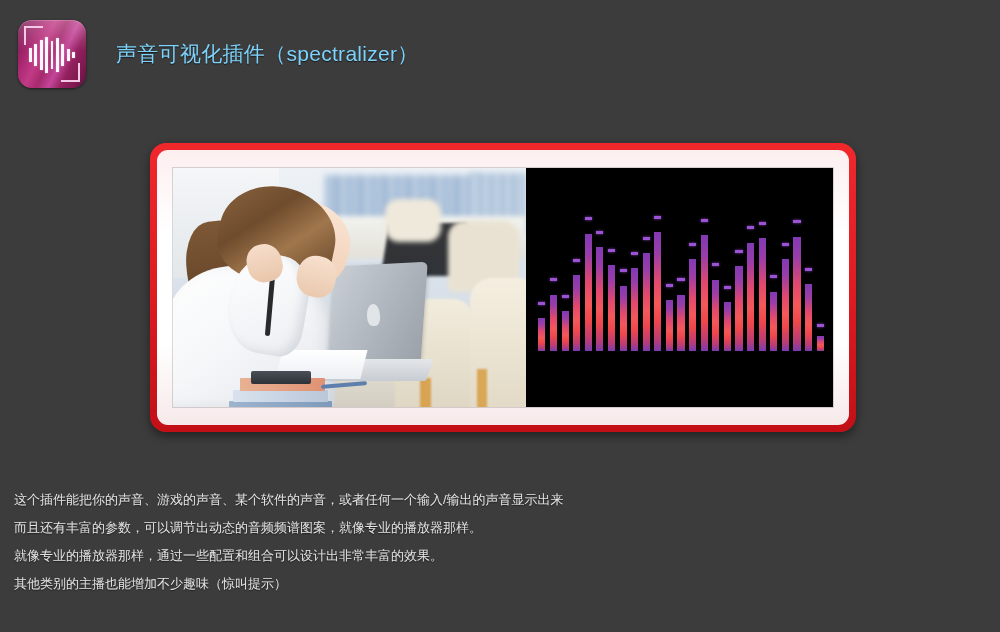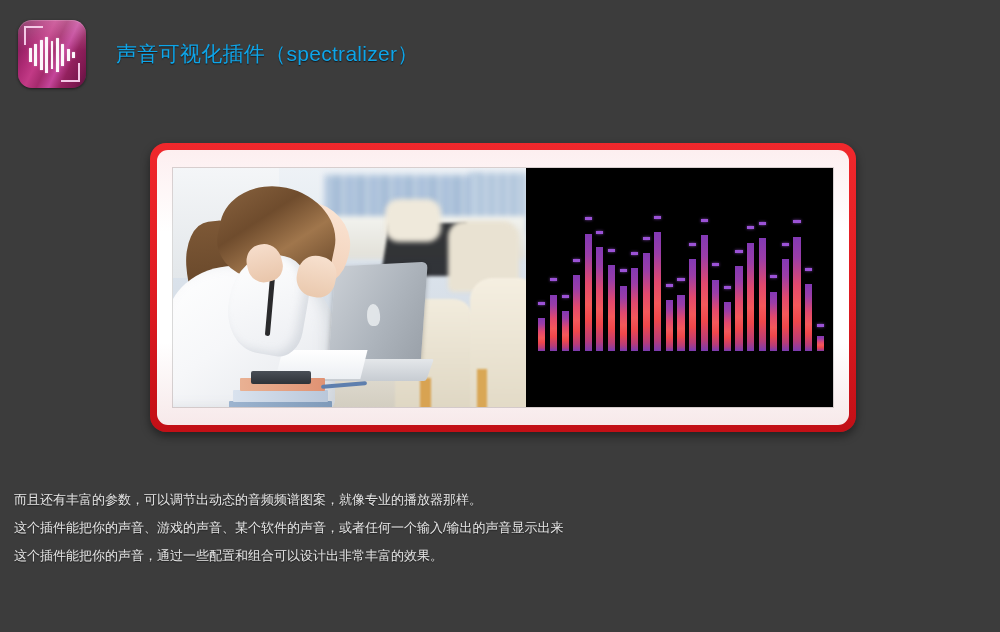--- a/index.html
+++ b/index.html
@@ -70,21 +70,21 @@
   .corner {
     position: absolute;
     width: 17px; height: 17px;
     z-index: 3;
   }
   .corner.tl { left: 6px; top: 6px;  border-left: 2.5px solid #f3c9e6; border-top: 2.5px solid #f3c9e6; }
   .corner.br { right: 6px; bottom: 6px; border-right: 2.5px solid #f3c9e6; border-bottom: 2.5px solid #f3c9e6; }
 
   #app-title {
     margin-left: 30px;
-    color: #0ea5e9;
+    color: #7dd3fc;
     font-size: 21px;
     letter-spacing: .3px;
     white-space: nowrap;
     text-shadow: 0 1px 1px rgba(0,0,0,.6);
   }
 
   
   #showcase-frame {
     position: absolute;
     left: 150px;
@@ -473,16 +473,17 @@
               <div class="cap" style="bottom: 16%;"></div>
             </div>
           </div>
       </div>
 
     </div>
   </div>
 </div>
 
 <div id="description">
+  <div class="desc-line">这个插件能把你的声音、游戏的声音、某个软件的声音，或者任何一个输入/输出的声音显示出来</div>
   <div class="desc-line">而且还有丰富的参数，可以调节出动态的音频频谱图案，就像专业的播放器那样。</div>
-  <div class="desc-line">这个插件能把你的声音、游戏的声音、某个软件的声音，或者任何一个输入/输出的声音显示出来</div>
-  <div class="desc-line">这个插件能把你的声音，通过一些配置和组合可以设计出非常丰富的效果。</div>
+  <div class="desc-line">就像专业的播放器那样，通过一些配置和组合可以设计出非常丰富的效果。</div>
+  <div class="desc-line">其他类别的主播也能增加不少趣味（惊叫提示）</div>
 </div>
 
 </body></html>

